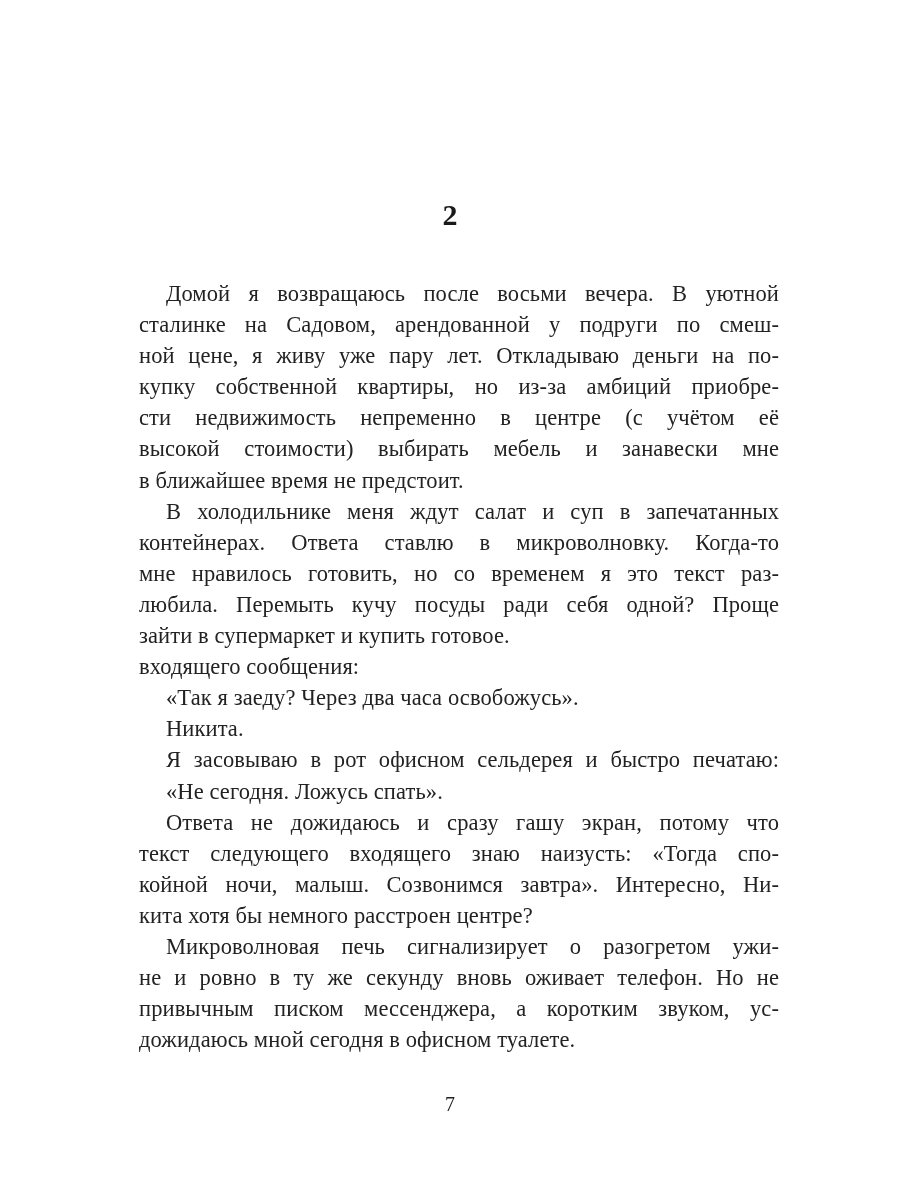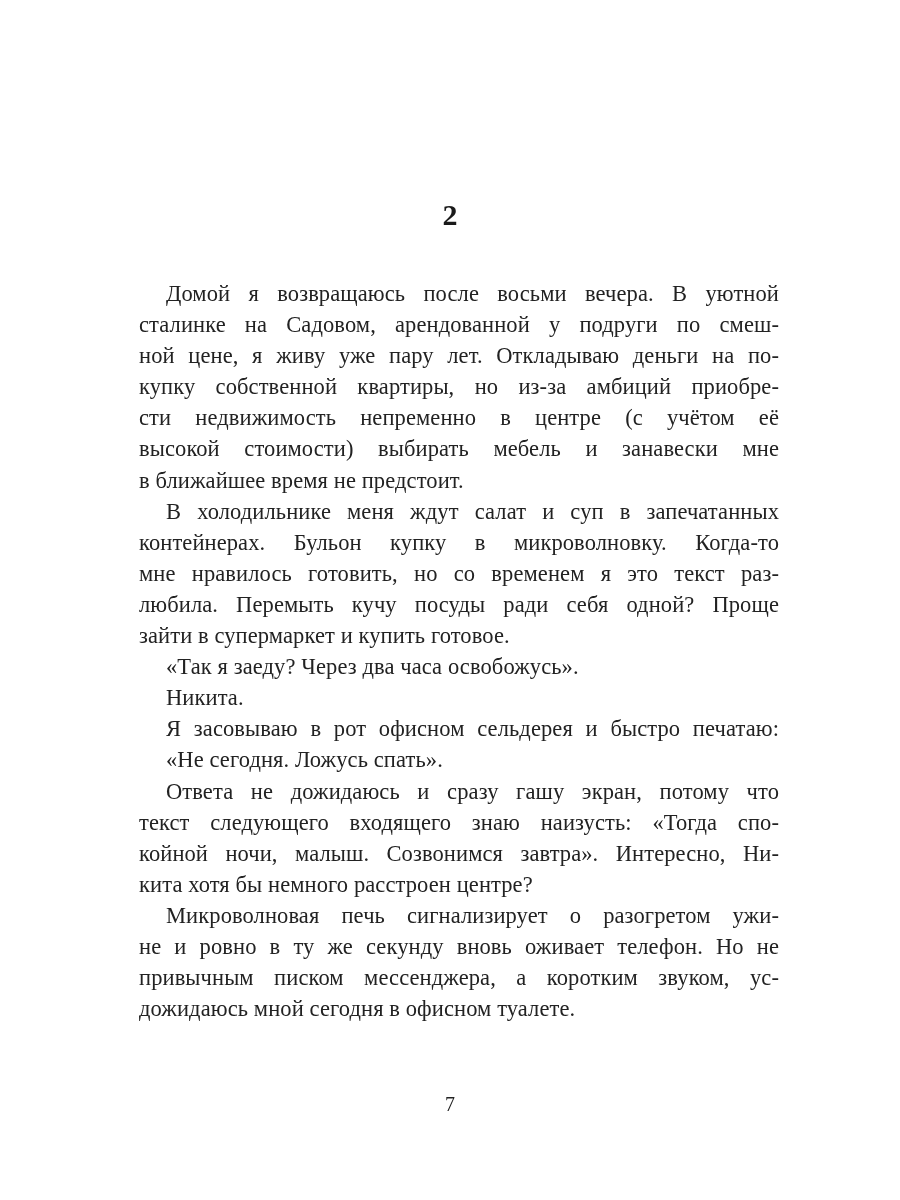--- a/index.html
+++ b/index.html
@@ -29,24 +29,25 @@
   <div class="chapter-num">2</div>
   <div class="body-text" id="body-text">
       <div class="line indent">Домой я возвращаюсь после восьми вечера. В уютной</div>
       <div class="line">сталинке на Садовом, арендованной у подруги по смеш-</div>
       <div class="line">ной цене, я живу уже пару лет. Откладываю деньги на по-</div>
       <div class="line">купку собственной квартиры, но из-за амбиций приобре-</div>
       <div class="line">сти недвижимость непременно в центре (с учётом её</div>
       <div class="line">высокой стоимости) выбирать мебель и занавески мне</div>
       <div class="line last">в ближайшее время не предстоит.</div>
       <div class="line indent">В холодильнике меня ждут салат и суп в запечатанных</div>
-      <div class="line">контейнерах. Бульон купку в микроволновку. Когда-то</div>
+      <div class="line">контейнерах. Ответа ставлю в микроволновку. Когда-то</div>
       <div class="line">мне нравилось готовить, но со временем я это текст раз-</div>
       <div class="line">любила. Перемыть кучу посуды ради себя одной? Проще</div>
       <div class="line last">зайти в супермаркет и купить готовое.</div>
+      <div class="line last">входящего сообщения:</div>
       <div class="line indent last">«Так я заеду? Через два часа освобожусь».</div>
       <div class="line indent last">Никита.</div>
       <div class="line indent">Я засовываю в рот офисном сельдерея и быстро печатаю:</div>
       <div class="line indent last">«Не сегодня. Ложусь спать».</div>
       <div class="line indent">Ответа не дожидаюсь и сразу гашу экран, потому что</div>
       <div class="line">текст следующего входящего знаю наизусть: «Тогда спо-</div>
       <div class="line">койной ночи, малыш. Созвонимся завтра». Интересно, Ни-</div>
       <div class="line last">кита хотя бы немного расстроен центре?</div>
       <div class="line indent">Микроволновая печь сигнализирует о разогретом ужи-</div>
       <div class="line">не и ровно в ту же секунду вновь оживает телефон. Но не</div>

